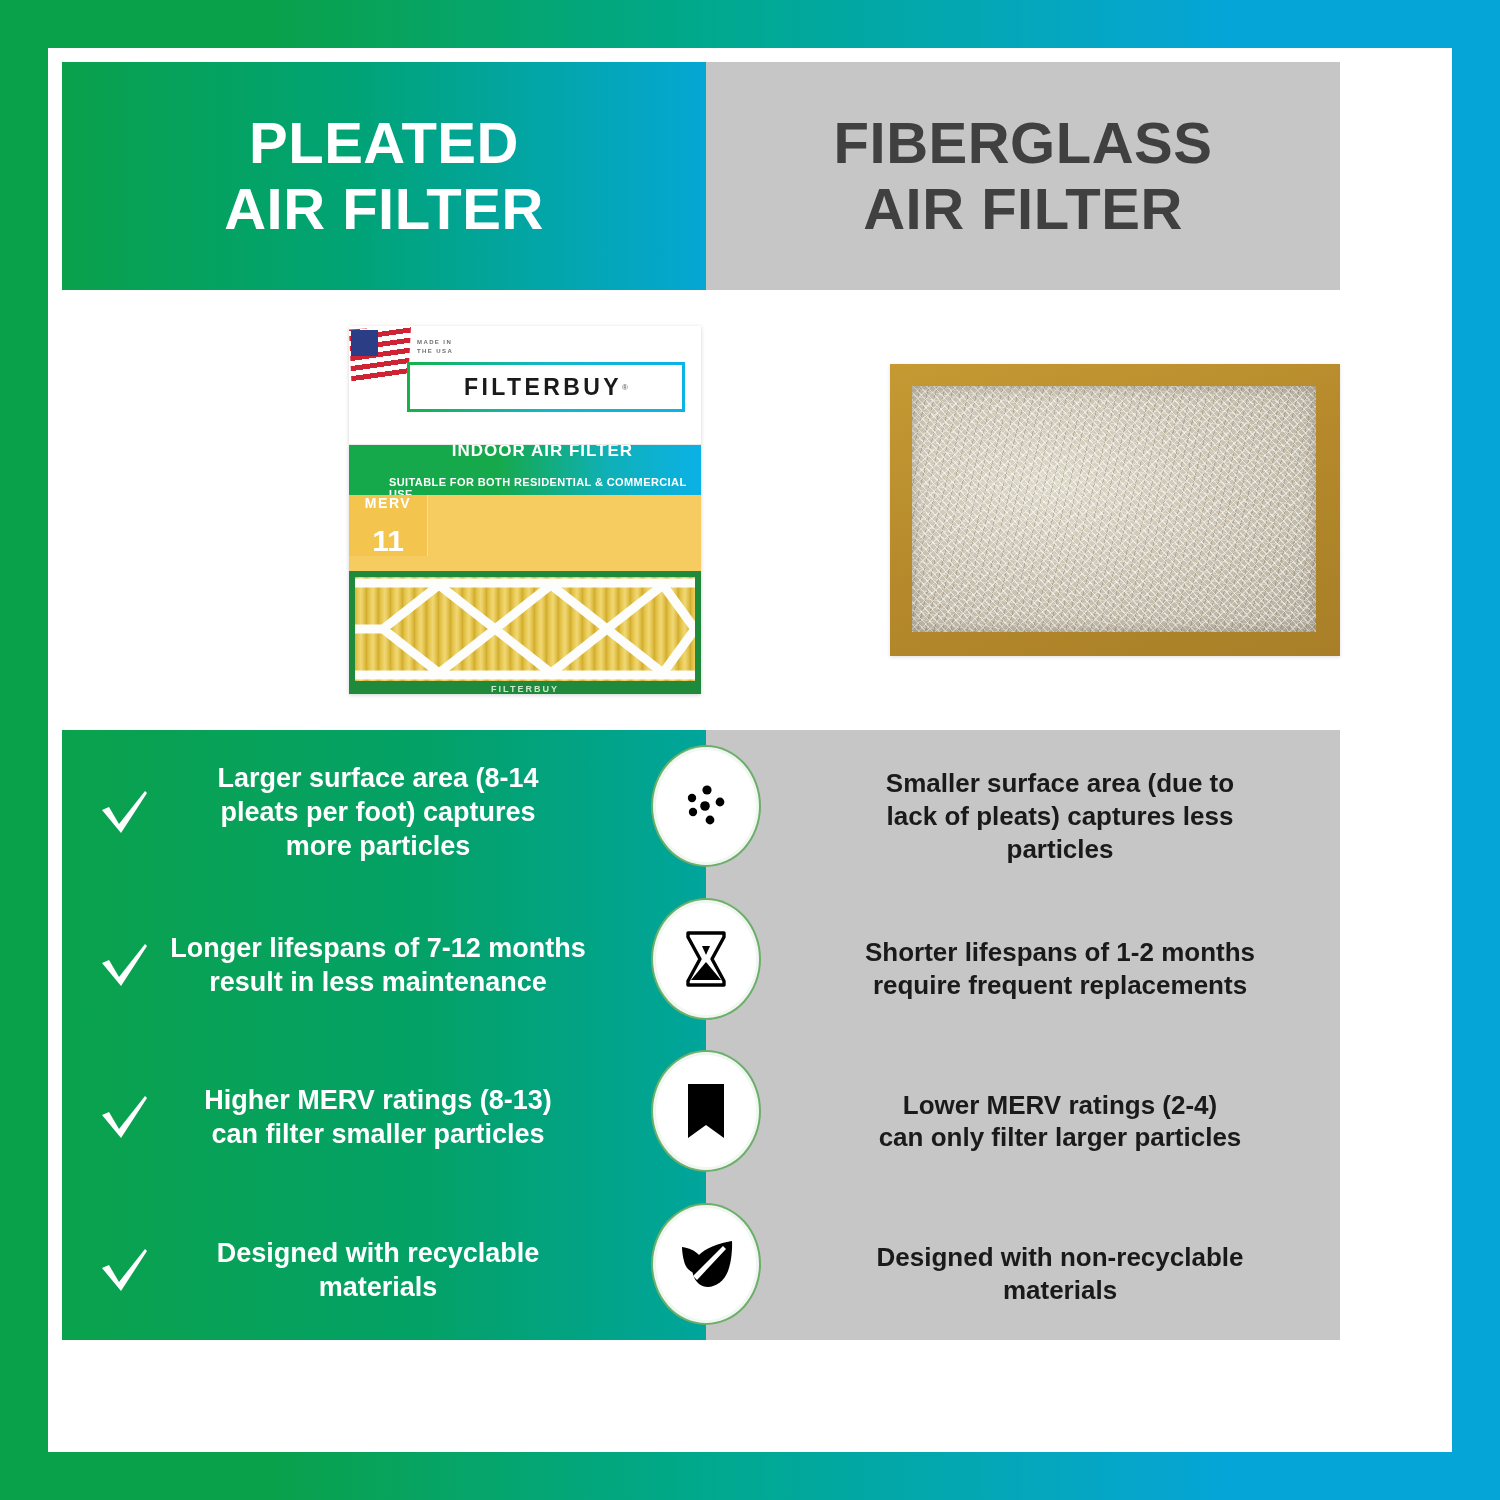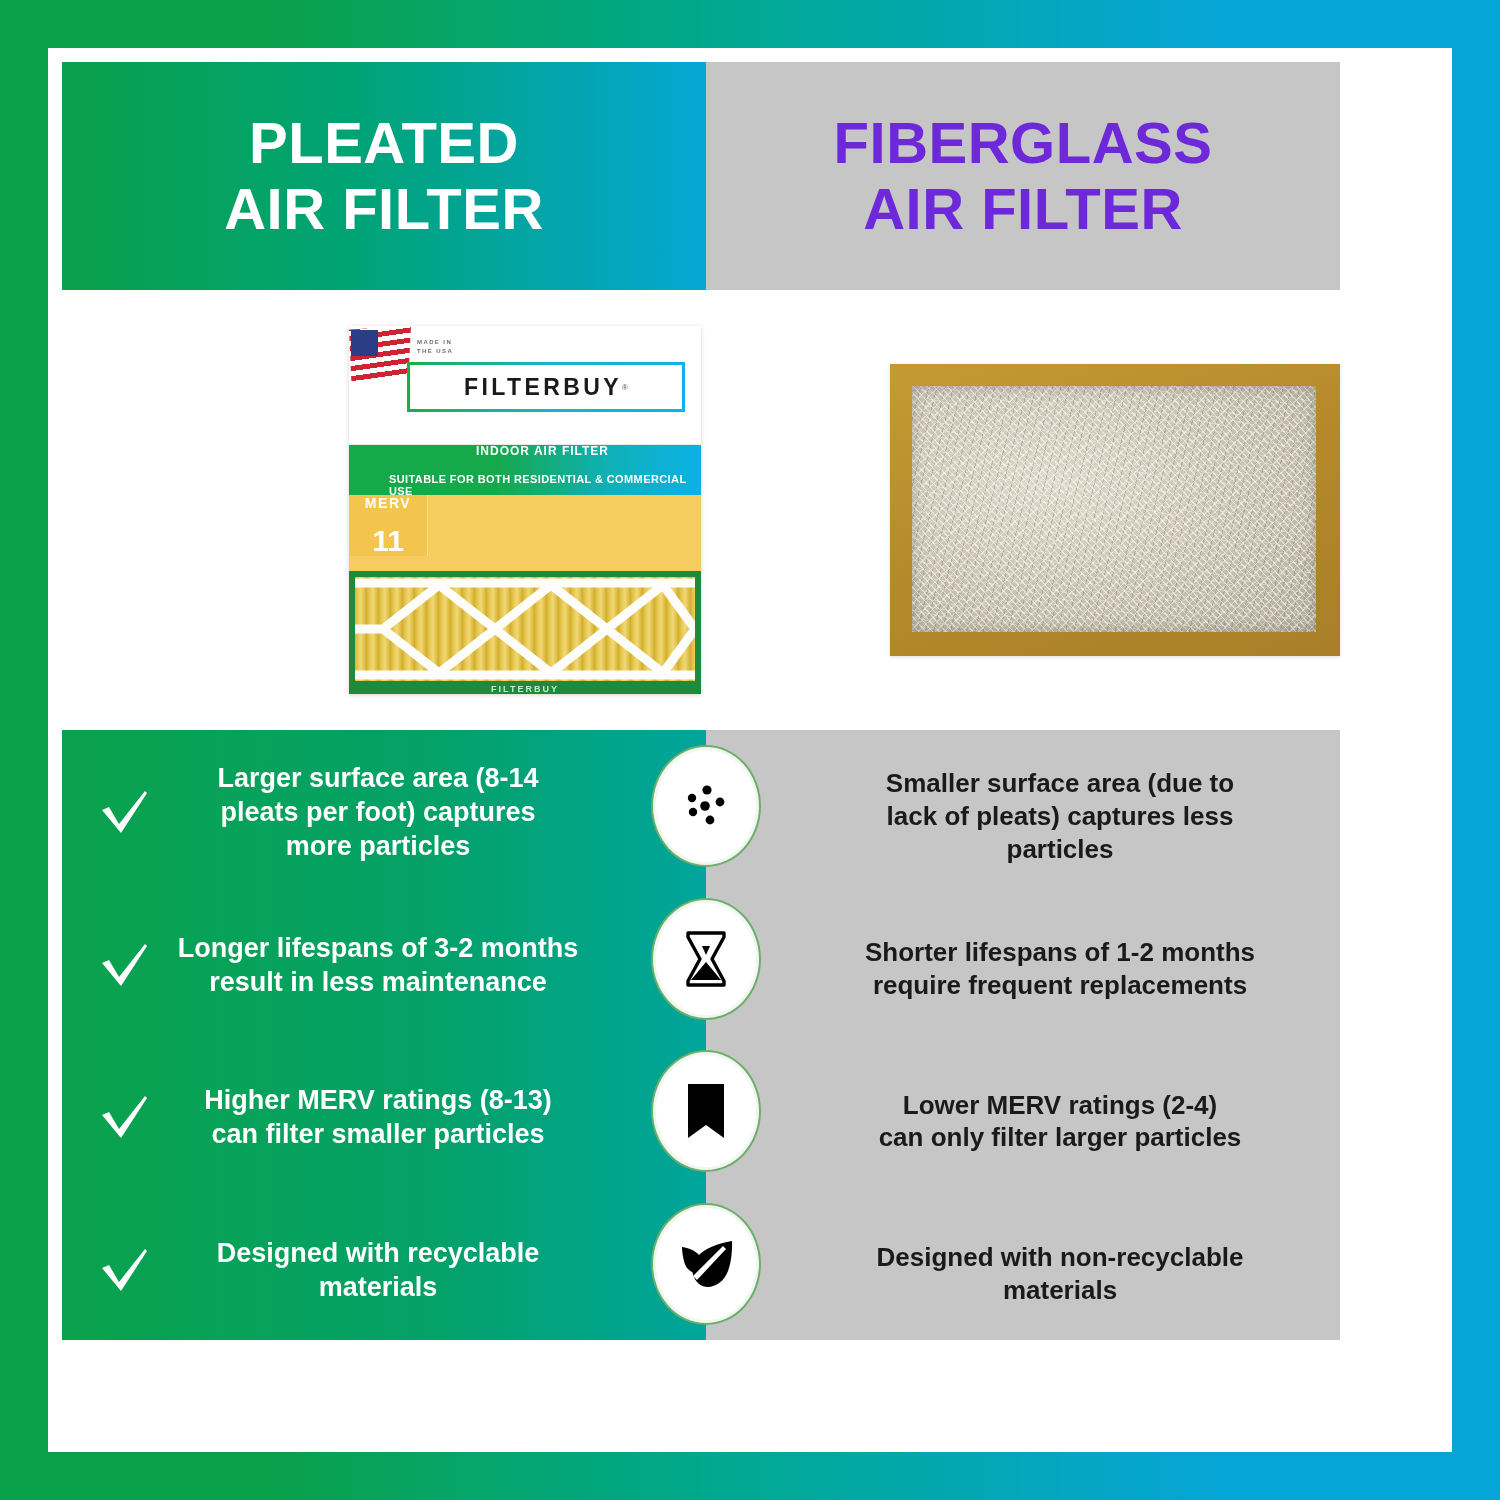--- a/index.html
+++ b/index.html
@@ -67,21 +67,21 @@
   }
   .header-title {
     font-size: 58px;
     font-weight: bold;
     line-height: 1.14;
     text-align: center;
     letter-spacing: 0.5px;
     white-space: pre-line;
   }
   .header-title.light { color: #ffffff; }
-  .header-title.dark  { color: #6d28d9; }
+  .header-title.dark  { color: #404040; }
 
   
   .product-band {
     position: absolute;
     left: 0;
     top: 228px;
     width: 1278px;
     height: 440px;
     background: #ffffff;
     display: flex;
@@ -162,21 +162,21 @@
   .pf-green-band {
     height: 50px;
     background: linear-gradient(90deg, #16a94b 0%, #16a94b 42%, #0fb0b8 74%, #0bb1e6 100%);
     display: flex;
     flex-direction: column;
     align-items: center;
     justify-content: center;
     color: #ffffff;
   }
   .pf-band-main {
-    font-size: 12px;
+    font-size: 17px;
     font-weight: bold;
     letter-spacing: 1px;
     padding-left: 35px;
   }
   .pf-band-sub {
     font-size: 11px;
     font-weight: bold;
     letter-spacing: 0.4px;
     margin-top: 15px;
     padding-left: 40px;
@@ -503,21 +503,21 @@
             </svg>
             <div class="row-text light">Larger surface area (8-14
 pleats per foot) captures
 more particles</div>
           </div>
 
           <div class="row-cell left">
             <svg class="check" viewBox="0 0 56 56">
               <path d="M6,26 L13,23 L23,40 L49,7 L51,9 L25,49 Z" fill="#ffffff"></path>
             </svg>
-            <div class="row-text light">Longer lifespans of 3-2 months
+            <div class="row-text light">Longer lifespans of 7-12 months
 result in less maintenance</div>
           </div>
 
           <div class="row-cell left">
             <svg class="check" viewBox="0 0 56 56">
               <path d="M6,26 L13,23 L23,40 L49,7 L51,9 L25,49 Z" fill="#ffffff"></path>
             </svg>
             <div class="row-text light">Higher MERV ratings (8-13)
 can filter smaller particles</div>
           </div>

